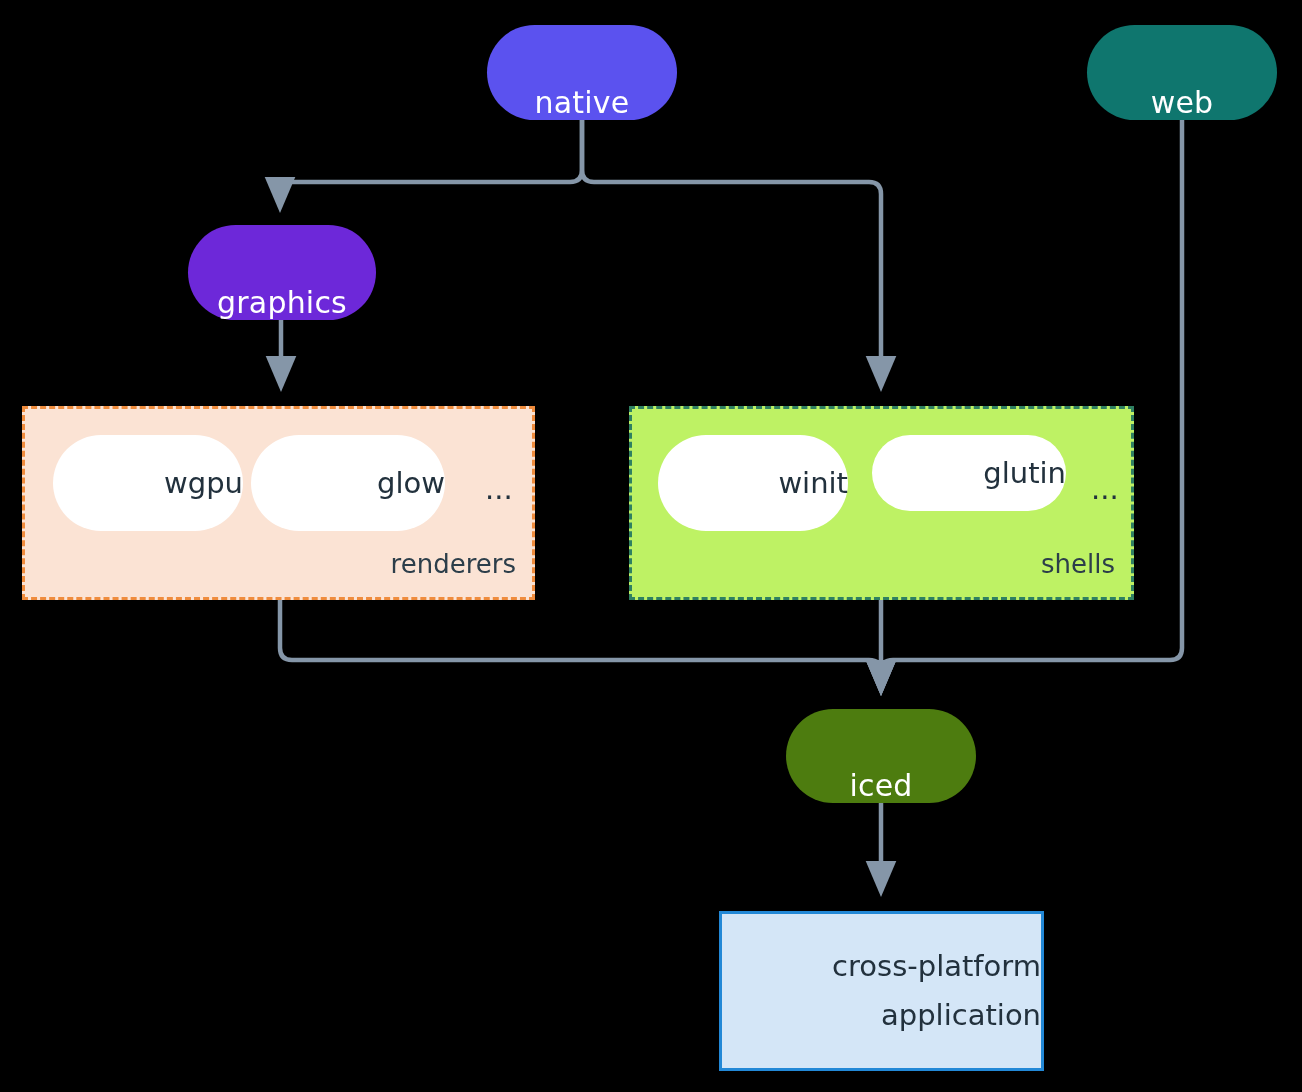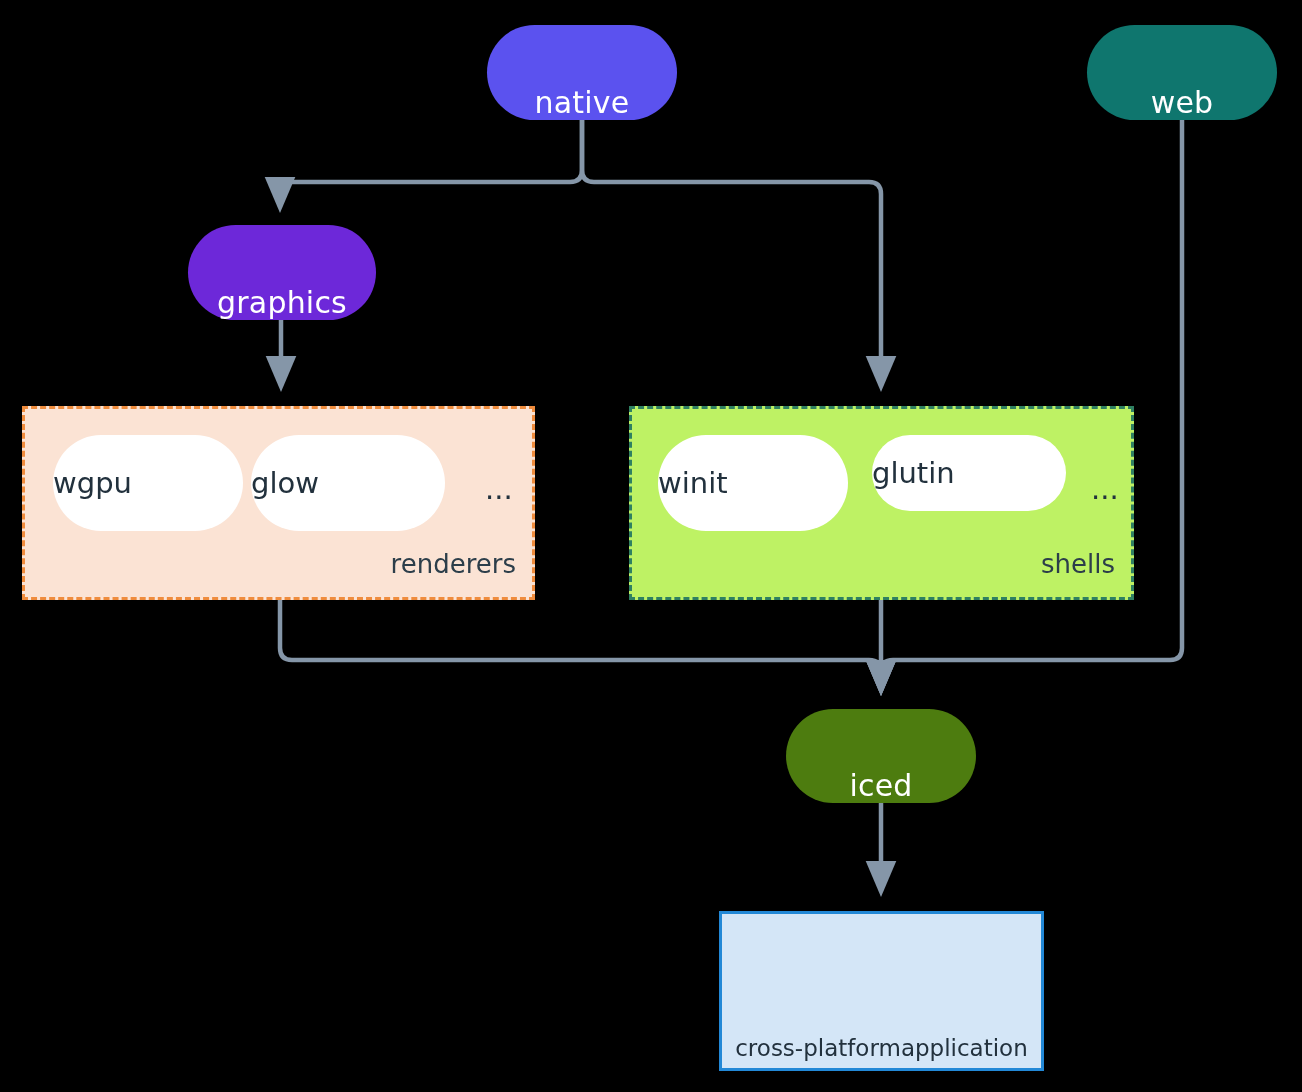--- a/index.html
+++ b/index.html
@@ -81,21 +81,21 @@
     font-size: 26px;
     color: #2c3e4a;
     margin-left: 18px;
   }
   
   .inner-pill {
     position: absolute;
     box-sizing: border-box;
     display: flex;
     align-items: center;
-    justify-content: flex-start;
+    justify-content: flex-end;
     border-radius: 9999px;
     background: #ffffff;
     color: #22313d;
     font-size: 29px;
   }
   #pill-wgpu  { left: 28px;  top: 26px; width: 190px; height: 96px; }
   #pill-glow  { left: 226px; top: 26px; width: 194px; height: 96px; }
   #pill-winit { left: 26px;  top: 26px; width: 190px; height: 96px; }
   #pill-glutin{ left: 240px; top: 26px; width: 194px; height: 76px; }
   .ellipsis {
@@ -105,23 +105,23 @@
     line-height: 1;
   }
   #ellipsis-renderers { left: 460px; top: 66px; }
   #ellipsis-shells    { left: 459px; top: 66px; }
   
   #node-application {
     left: 719px; top: 911px; width: 325px; height: 160px;
     background: #d4e6f7;
     border: 3px solid #2288d6;
     color: #22313d;
-    font-size: 23px;
+    font-size: 29px;
     line-height: 1.7;
-    flex-direction: row;
+    flex-direction: column;
   }
 </style>
 </head>
 <body>
 
 <div id="diagram-root">
 
   <svg id="edge-layer" viewBox="0 0 1302 1092" width="1302" height="1092" xmlns="http://www.w3.org/2000/svg">
     <defs>
       <marker id="arrowhead" markerWidth="10" markerHeight="10" refX="6.2" refY="4" orient="auto" markerUnits="strokeWidth">

